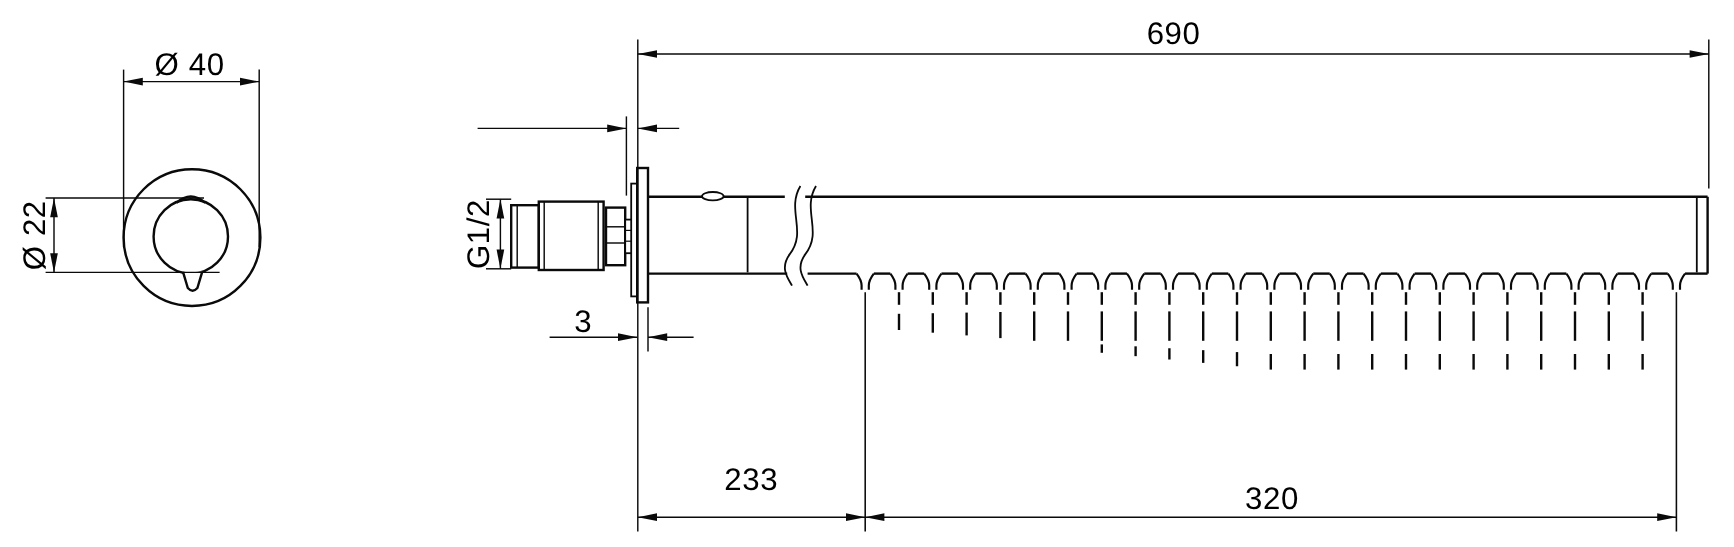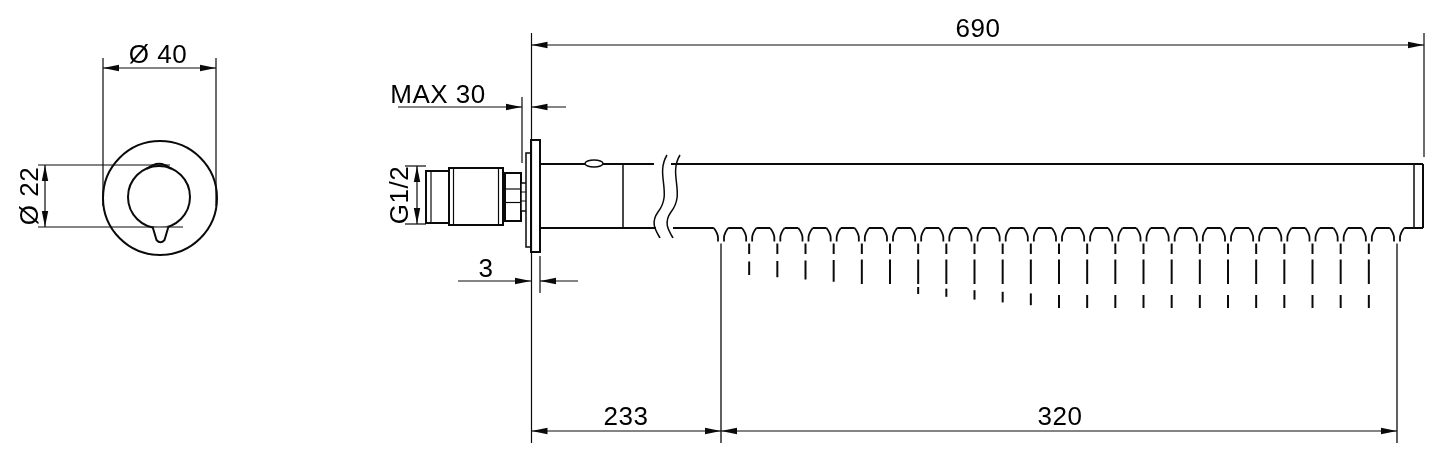--- a/index.html
+++ b/index.html
@@ -20,21 +20,21 @@
     transform:translate(-50%,-50%);
     letter-spacing:0.5px;
   }
   .dim-label.rot{transform:translate(-50%,-50%) rotate(-90deg);}
   .lbl-d40{left:158px;top:54px;}
   .lbl-d22{left:29px;top:196px;}
   .lbl-max30{left:438px;top:94px;}
   .lbl-g12{left:399px;top:195px;}
   .lbl-3{left:486px;top:268px;}
   .lbl-480{left:978px;top:28px;}
-  .lbl-233{left:626px;top:416px;}
+  .lbl-233{left:626px;top:400px;}
   .lbl-240{left:1060px;top:416px;}
 </style>
 </head>
 <body>
 
 <div class="drawing">
   <svg id="cv" width="1445" height="456" viewBox="0 0 1445 456">
       <circle cx="160" cy="198" r="57" fill="none" stroke="#0a0a0a" stroke-width="2"></circle>
       <circle cx="159" cy="197" r="31" fill="none" stroke="#0a0a0a" stroke-width="2"></circle>
       <path d="M 147,169 Q 159,158.5 171,169" fill="none" stroke="#0a0a0a" stroke-width="2"></path>
@@ -210,19 +210,18 @@
       <line x1="1340.6673999999998" y1="259.5" x2="1340.6673999999998" y2="284" stroke="#0a0a0a" stroke-width="2"></line>
       <line x1="1340.6673999999998" y1="295" x2="1340.6673999999998" y2="308" stroke="#0a0a0a" stroke-width="2"></line>
       <line x1="1368.8341" y1="243.5" x2="1368.8341" y2="254" stroke="#0a0a0a" stroke-width="2"></line>
       <line x1="1368.8341" y1="259.5" x2="1368.8341" y2="284" stroke="#0a0a0a" stroke-width="2"></line>
       <line x1="1368.8341" y1="295" x2="1368.8341" y2="308" stroke="#0a0a0a" stroke-width="2"></line>
       <line x1="1397.0008" y1="243.5" x2="1397.0008" y2="443" stroke="#0a0a0a" stroke-width="1.3"></line>
     </svg>
 
   <span class="dim-label lbl-d40">Ø 40</span>
   <span class="dim-label rot lbl-d22">Ø 22</span>
-  <span class="dim-label lbl-max30">MAX 30</span>
   <span class="dim-label rot lbl-g12">G1/2</span>
   <span class="dim-label lbl-3">3</span>
   <span class="dim-label lbl-480">690</span>
   <span class="dim-label lbl-233">233</span>
   <span class="dim-label lbl-240">320</span>
 </div>
 
 </body></html>

